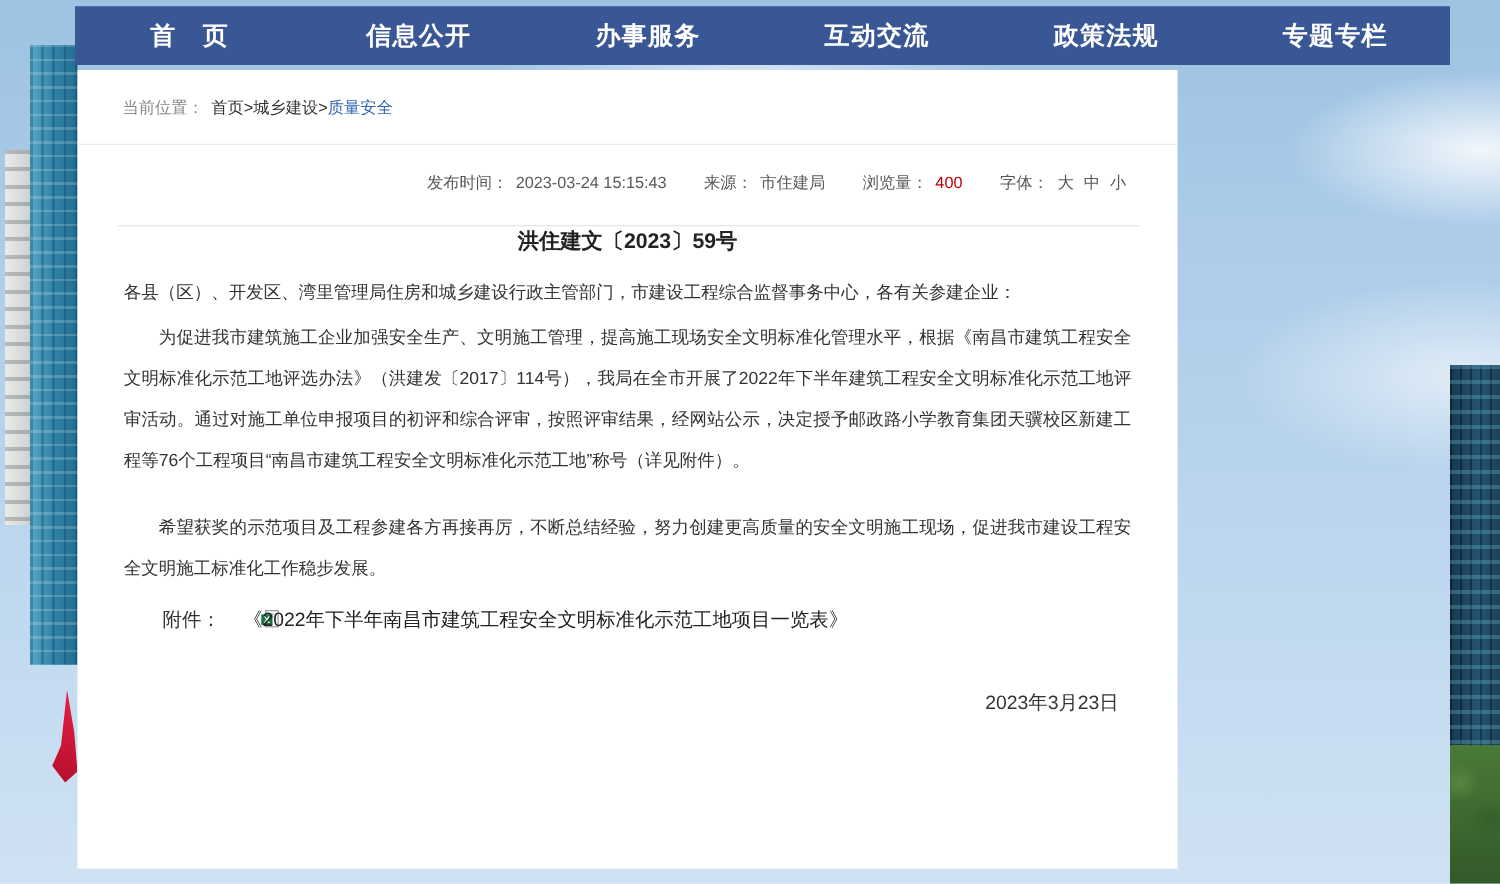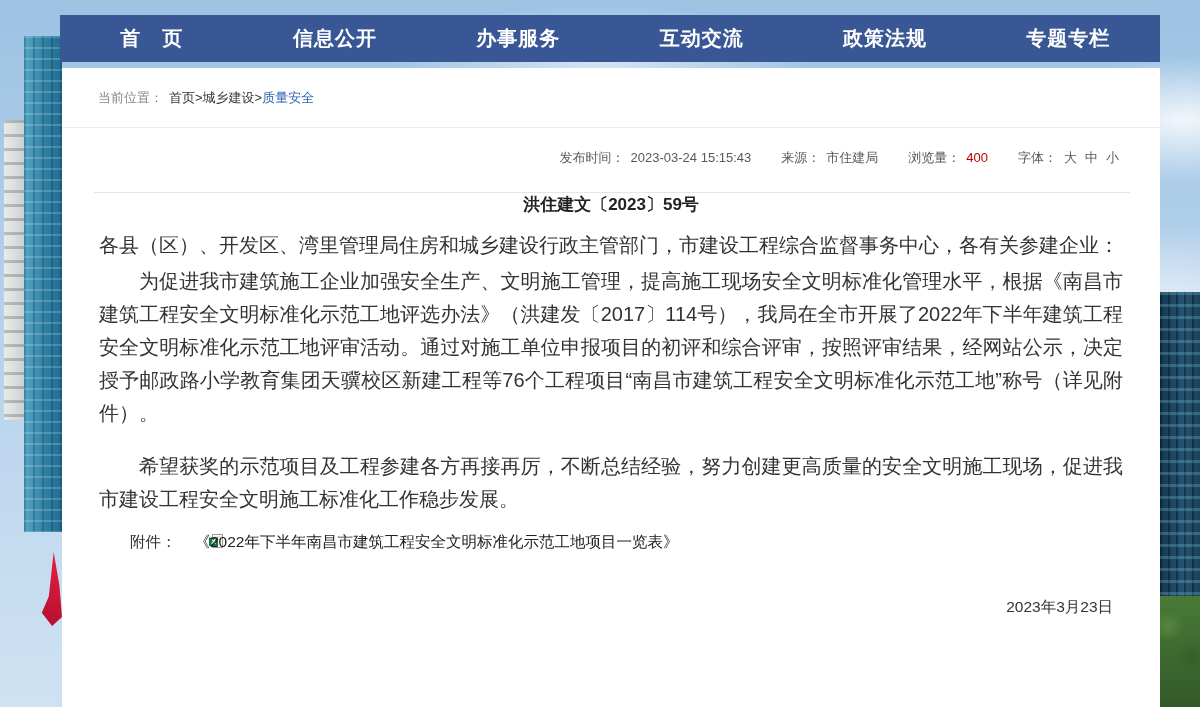--- a/index.html
+++ b/index.html
@@ -46,41 +46,41 @@
       repeating-linear-gradient(90deg, rgba(0,0,0,.35) 0 2px, rgba(0,0,0,0) 2px 8px),
       linear-gradient(90deg,#16384f,#245473 60%,#1b4159);
   }
   .trees-right { position:absolute; left:0; top:596px; width:40px; height:111px;
     background:
       radial-gradient(circle 22px at 8px 30px, #57873f, rgba(0,0,0,0) 70%),
       radial-gradient(circle 24px at 32px 60px, #33612a, rgba(0,0,0,0) 70%),
       linear-gradient(180deg,#4a7a36,#33592a);
   }
   
-  .nav { position:absolute; left:60px; top:15px; width:1100px; height:47px;
+  .nav { position:absolute; left:60px; top:5px; width:1100px; height:47px;
     background:#3a5795; display:flex; align-items:center; }
   .nav-item { flex:1; text-align:center; color:#ffffff; font-size:20px; font-weight:bold;
     letter-spacing:1px; cursor:pointer; white-space:nowrap; }
   
-  .content { position:absolute; left:62px; top:68px; width:1098px; height:639px; background:#ffffff; }
+  .content { position:absolute; left:62px; top:56px; width:880px; height:639px; background:#ffffff; }
   .breadcrumb { height:60px; line-height:60px; padding-left:36px; font-size:13px;
     border-bottom:1px solid #ececec; color:#333; }
   .breadcrumb .crumb-label { color:#888; margin-right:6px; }
   .breadcrumb .crumb-current { color:#2e64b1; }
   .article { padding:0 37px; }
   .article-title { margin-top:34px; text-align:center; font-size:22px; font-weight:bold;
     color:#111; letter-spacing:.5px; }
   .meta { margin-top:21px; text-align:right; font-size:13px; color:#595959; }
   .meta span { margin:0 3px; }
   .meta .gap { display:inline-block; width:18px; }
   .meta .views { color:#c00000; }
   .meta .fontsize { cursor:pointer; margin:0 4px; }
   .divider { border-bottom:1px solid #e6e6e6; margin:25px -7px 0 -5px; }
   .doc-number { text-align:center; font-size:17px; font-weight:bold; color:#222; }
-  .body-text { font-size:20px; color:#333; line-height:33px; text-align:justify; }
+  .body-text { font-size:14px; color:#333; line-height:33px; text-align:justify; }
   .p0 { margin-top:13px; }
   .p-indent { text-indent:2em; }
   .p1 { margin-top:3px; }
   .p2 { margin-top:20px; }
   .attachment { margin-top:9px; font-size:15.5px; color:#333; line-height:33px; text-indent:2em; }
   .attachment .att-name { color:#222; cursor:pointer; }
   .excel-icon { display:inline-block; width:16px; height:16px; vertical-align:-2px; margin-right:2px; }
   .signature { margin-top:39px; text-align:right; font-size:15.5px; color:#333; padding-right:10px; }
   .signature .sig-date { margin-top:14px; }
 </style>

